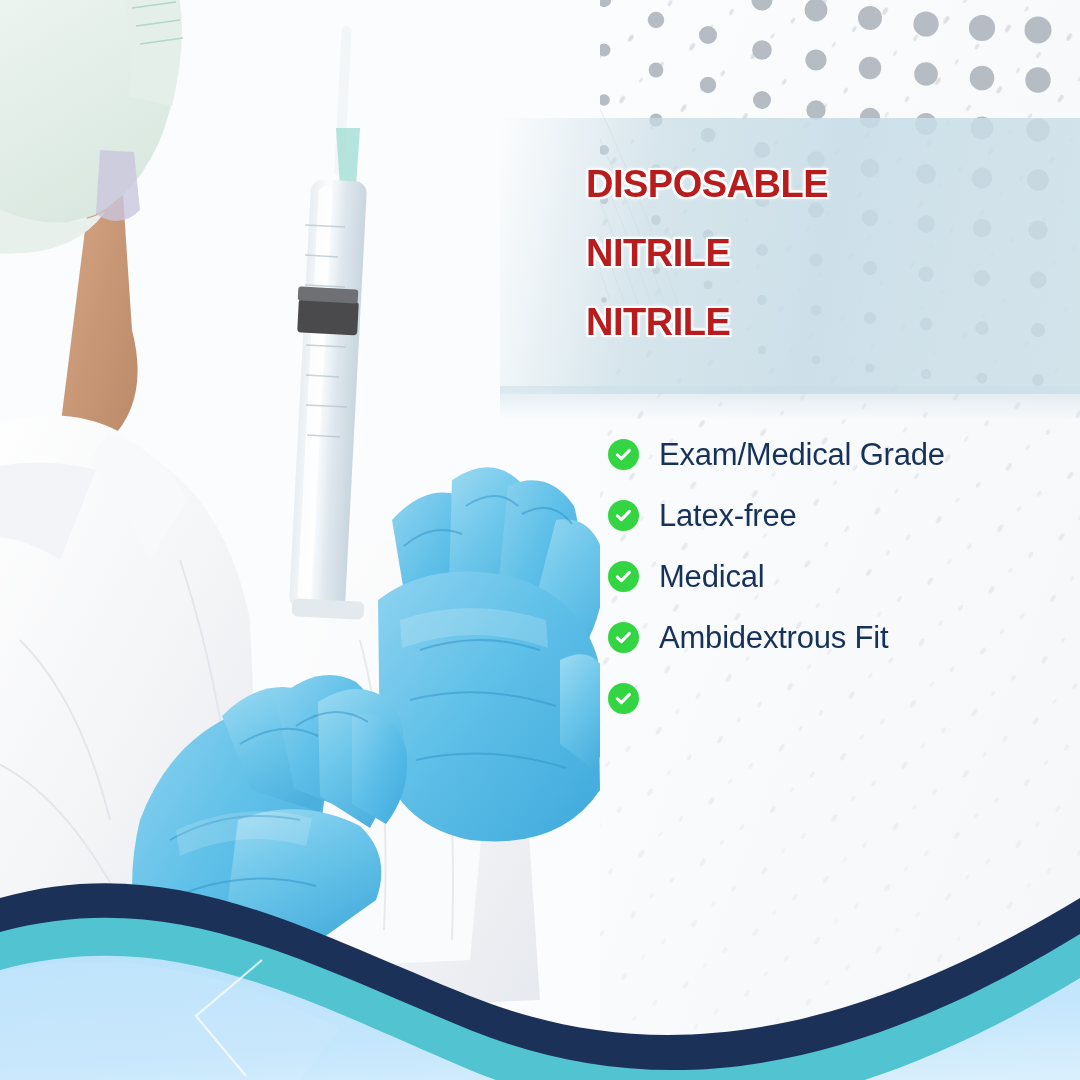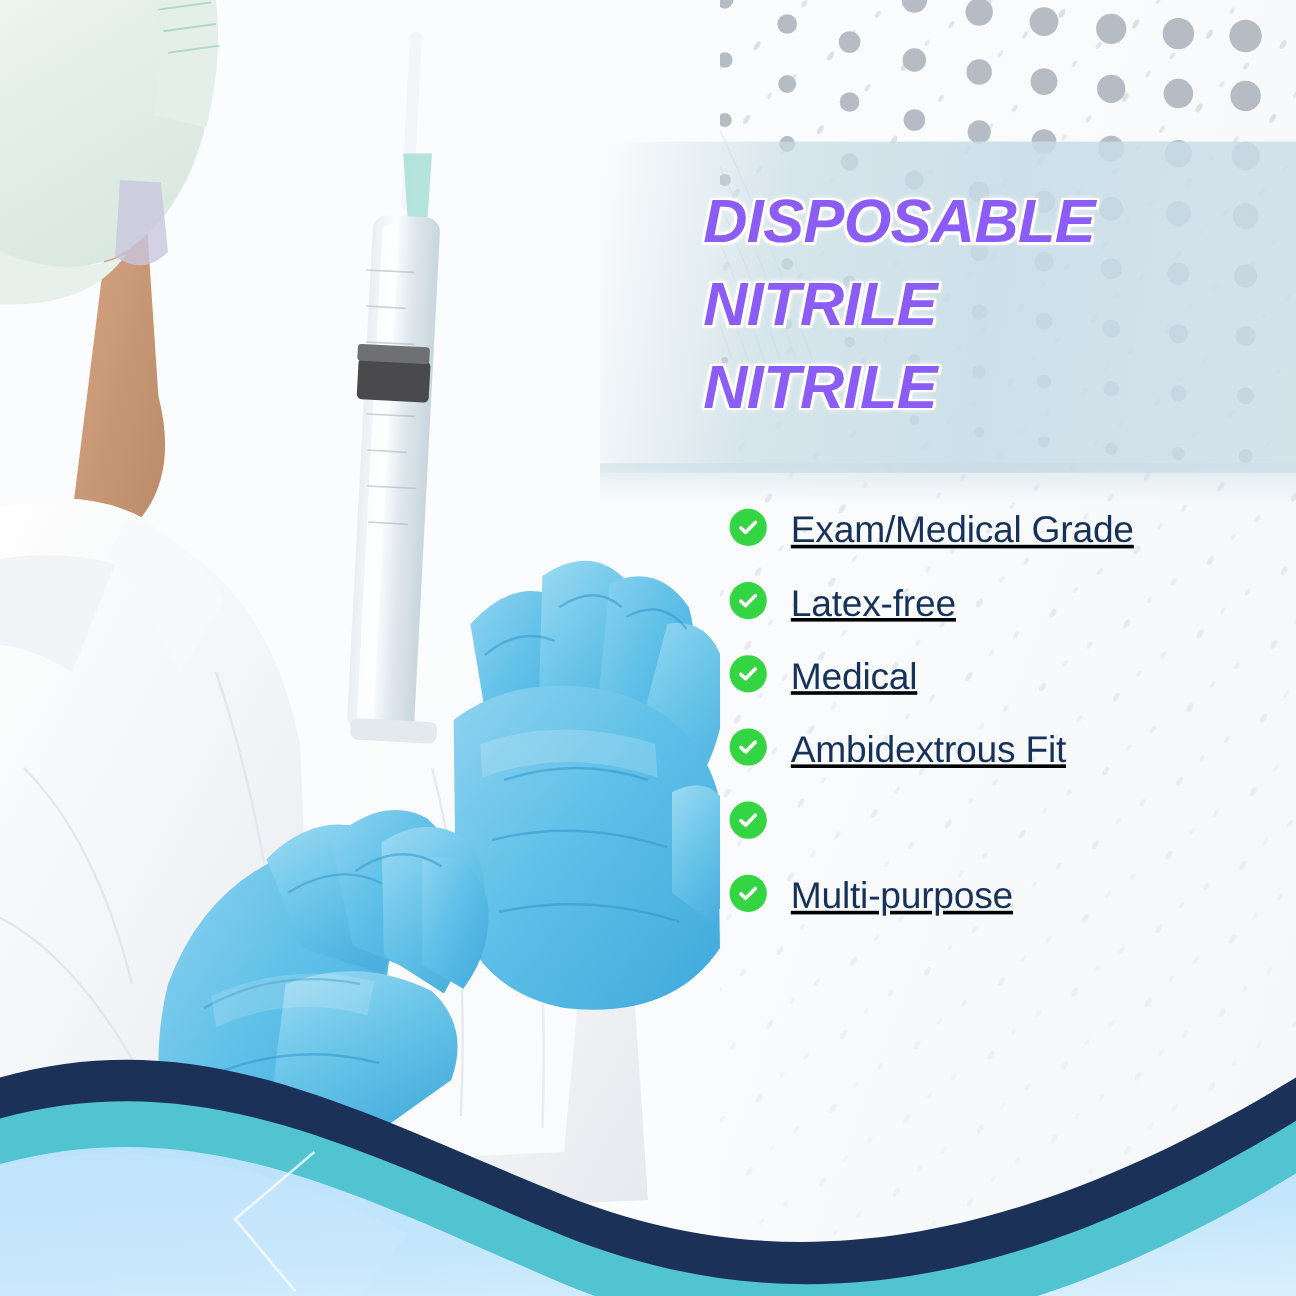--- a/index.html
+++ b/index.html
@@ -25,33 +25,32 @@
   .title-panel{
     position:absolute;left:500px;top:118px;width:580px;height:276px;
     background:linear-gradient(100deg,rgba(205,223,231,0) 0%,rgba(201,221,230,.72) 26%,rgba(199,220,230,.88) 55%,rgba(203,222,231,.80) 100%);
   }
   .title-panel::after{
     content:"";position:absolute;left:0;right:0;bottom:-26px;height:34px;
     background:linear-gradient(to bottom,rgba(201,221,230,.55),rgba(201,221,230,0));
   }
   .title-wrap{position:absolute;left:586px;top:150px;width:470px;}
   .title-line{
-    font-size:51px;line-height:69px;font-weight:bold;letter-spacing:-.5px;
-    color:#8b5cf6;
+    font-size:38px;line-height:69px;font-weight:bold;letter-spacing:-.5px;
+    color:#b91c1c;
     text-shadow:
       0 0 5px #ffffff, 0 0 5px #ffffff,
       2px 0 0 #ffffff, -2px 0 0 #ffffff, 0 2px 0 #ffffff, 0 -2px 0 #ffffff,
       2px 2px 0 #ffffff, -2px -2px 0 #ffffff, 2px -2px 0 #ffffff, -2px 2px 0 #ffffff;
     white-space:nowrap;
-    font-style:italic;
   }
 
   
   .features{position:absolute;left:608px;top:424px;width:450px;}
-  .feature-row{display:flex;height:61px;text-decoration:underline;}
+  .feature-row{display:flex;align-items:center;height:61px;}
   .check-badge{
     width:31px;height:31px;border-radius:50%;background:#33d642;
     flex:0 0 31px;display:flex;align-items:center;justify-content:center;
     box-shadow:0 0 0 .5px rgba(0,0,0,.02);
   }
   .check-badge svg{display:block;}
   .feature-label{
     margin-left:20px;font-size:31px;color:#16325a;
     letter-spacing:-.2px;white-space:nowrap;font-weight:normal;
   }
@@ -381,28 +380,20 @@
     </div>
 
     <div class="feature-row">
       <span class="check-badge">
         <svg width="19" height="19" viewBox="0 0 19 19">
             <path d="M3.4 9.9 L7.4 13.6 L15.4 5.4" fill="none" stroke="#ffffff" stroke-width="3.1" stroke-linecap="round" stroke-linejoin="round"></path>
           </svg>
       </span>
     </div>
 
-    <div class="feature-row">
-      <span class="check-badge">
-        <svg width="19" height="19" viewBox="0 0 19 19">
-            <path d="M3.4 9.9 L7.4 13.6 L15.4 5.4" fill="none" stroke="#ffffff" stroke-width="3.1" stroke-linecap="round" stroke-linejoin="round"></path>
-          </svg>
-      </span>
-      <span class="feature-label">Multi-purpose</span>
-    </div>
 
 
 
   </div>
 
   <div class="wave">
     <svg width="1080" height="260" viewBox="0 0 1080 260" preserveAspectRatio="none">
       <defs>
         <linearGradient id="lightFill" x1="0" y1="0" x2="0.4" y2="1">
           <stop offset="0%" stop-color="#bae2fb"></stop>

